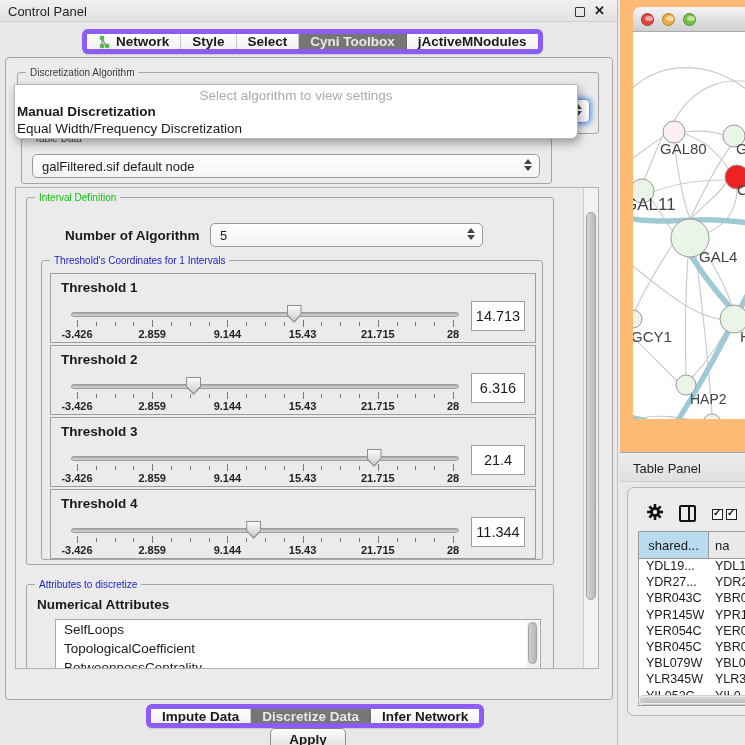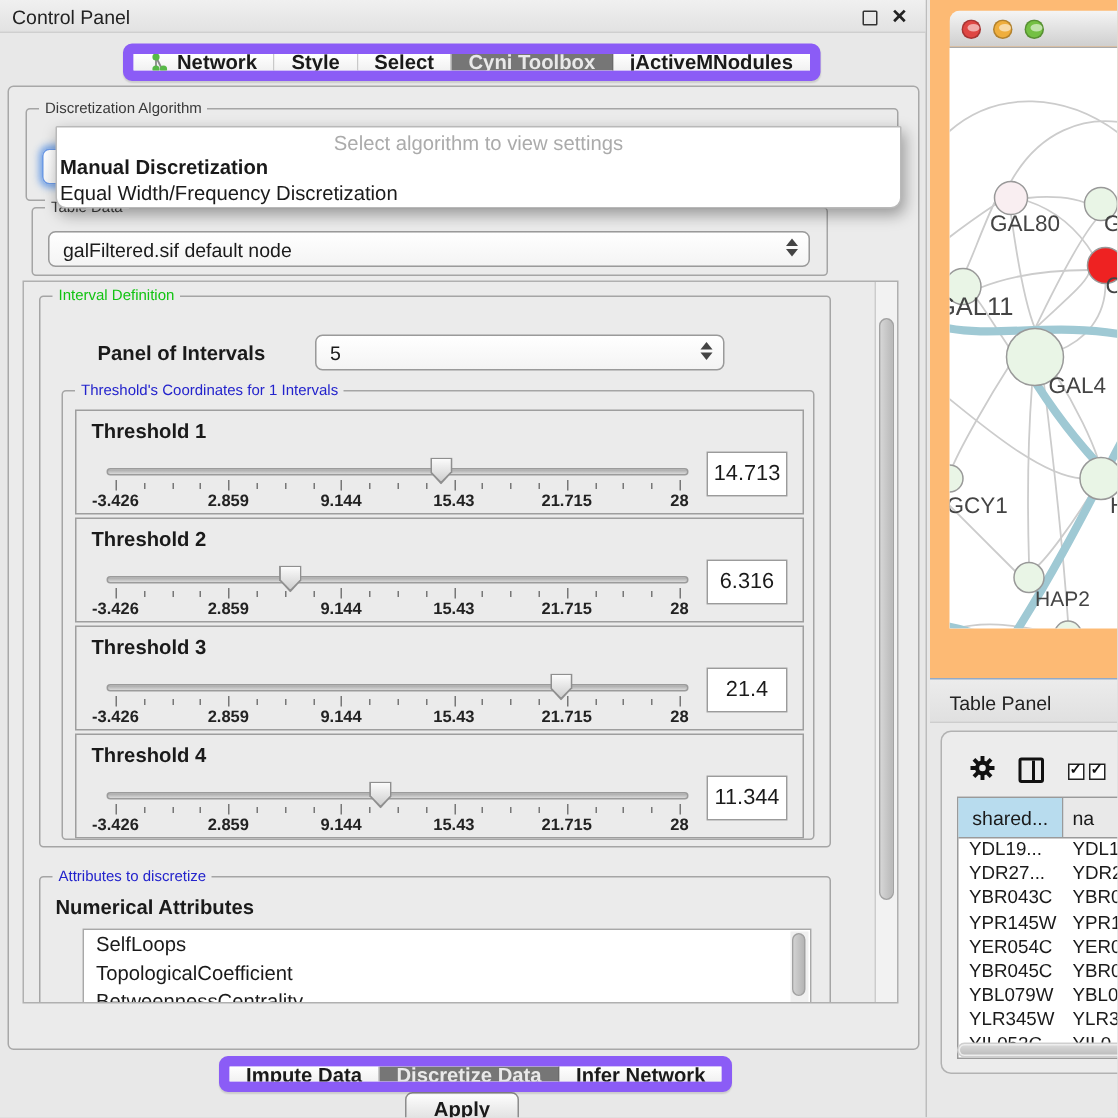--- a/index.html
+++ b/index.html
@@ -12,21 +12,21 @@
   .left-win { position:absolute; left:0; top:0; width:618px; height:745px;
     background:#e8e8e8; border-right:1px solid #bdbdbd; }
   .titlebar { position:absolute; left:0; top:0; width:100%; height:22px;
     background:linear-gradient(#f0f0f0,#e2e2e2); border-bottom:1px solid #cfcfcf; }
   .titlebar .wtitle { position:absolute; left:8px; top:4px; font-size:13px; color:#222; }
   .float-btn { position:absolute; right:32px; top:7px; width:10px; height:10px;
     border:1.6px solid #333; border-radius:1px; cursor:pointer; }
   .close-btn { position:absolute; right:12px; top:3px; font-size:13px; font-weight:bold; color:#222; cursor:pointer; }
   
   .seg { position:absolute; display:flex; align-items:stretch; background:#fdfdfd;
-    border:7px solid #8b5cf6; border-radius:6px; overflow:hidden; height:25px;
+    border:5px solid #8b5cf6; border-radius:6px; overflow:hidden; height:25px;
     box-shadow:0 1px 1px rgba(0,0,0,.12); }
   .seg .tab { display:flex; align-items:center; gap:5px; padding:0 11px; font-size:13.5px;
     font-weight:bold; color:#1a1a1a; background:linear-gradient(#ffffff,#f1f1f1);
     border-right:1px solid #c9c9c9; cursor:pointer; white-space:nowrap; }
   .seg .tab:last-child { border-right:none; }
   .seg .tab.sel { background:#767676; color:#e9e9e9; border-right-color:#6a6a6a; }
   .top-tabs { left:82px; top:29px; }
   .bottom-tabs { left:146px; top:704px; height:24px; }
   
   .main-panel { position:absolute; left:5px; top:57px; width:608px; height:643px;
@@ -42,21 +42,21 @@
     border:1px solid #9a9a9a; border-radius:5px; font-size:13px; display:flex;
     align-items:center; padding-left:9px; cursor:pointer; }
   .combo .stepper { position:absolute; right:7px; top:4px; display:flex; flex-direction:column; gap:2px; }
   .combo .stepper i { width:0; height:0; border-left:4px solid transparent; border-right:4px solid transparent; }
   .combo .stepper i.up { border-bottom:5px solid #444; }
   .combo .stepper i.dn { border-top:5px solid #444; }
   .combo.focused { border-color:#6d9be6; box-shadow:0 0 5px 2px rgba(95,150,230,.85); }
   
   .popup { position:absolute; left:14px; top:84px; width:564px; height:55px; z-index:40;
     background:#ffffff; border:1px solid #b9b9b9; border-radius:1px 1px 7px 7px;
-    box-shadow:2px 4px 10px rgba(0,0,0,.35); font-size:13.5px;margin-left:23px; }
+    box-shadow:2px 4px 10px rgba(0,0,0,.35); font-size:13.5px; }
   .popup .hint { text-align:center; color:#ababab; padding-top:3px; height:18px; }
   .popup .opt { padding:0 0 0 2px; height:17px; line-height:17px; cursor:pointer; }
   .popup .opt.bold { font-weight:bold; }
   
   .scrollpane { position:absolute; left:14px; top:186px; width:584px; height:482px;
     border:1px solid #b0b0b0; background:#ebebeb; overflow:hidden; }
   .vscroll { position:absolute; right:0; top:0; width:15px; height:100%;
     background:#f2f2f2; border-left:1px solid #cccccc; }
   .vscroll .vthumb { position:absolute; left:2px; width:10px; border-radius:6px;
     background:linear-gradient(90deg,#d6d6d6,#b9b9b9); border:1px solid #a2a2a2; }
@@ -180,21 +180,21 @@
               <i class="up"></i>
               <i class="dn"></i>
             </span>
         </div>
       </div>
 
       <div class="scrollpane" style="left:9px; top:129px;">
 
         <div class="groupbox" style="left:10px; top:9px; width:528px; height:368px; background:#ebebeb;">
           <span class="grouplabel lbl-green">Interval Definition</span>
-          <span style="position:absolute; left:38px; top:30px; font-size:13.5px; font-weight:bold;">Panel of Intervals</span>
+          <span style="position:absolute; left:38px; top:30px; font-size:13.5px; font-weight:bold;">Number of Algorithm</span>
           <div class="combo" style="left:183px; top:25px; width:273px;">
             <span>5</span>
             <span class="stepper">
                 <i class="up"></i>
                 <i class="dn"></i>
               </span>
           </div>
 
           <div class="groupbox" style="left:14px; top:62px; width:502px; height:300px;">
             <span class="grouplabel lbl-blue">Threshold's Coordinates for 1 Intervals</span>

